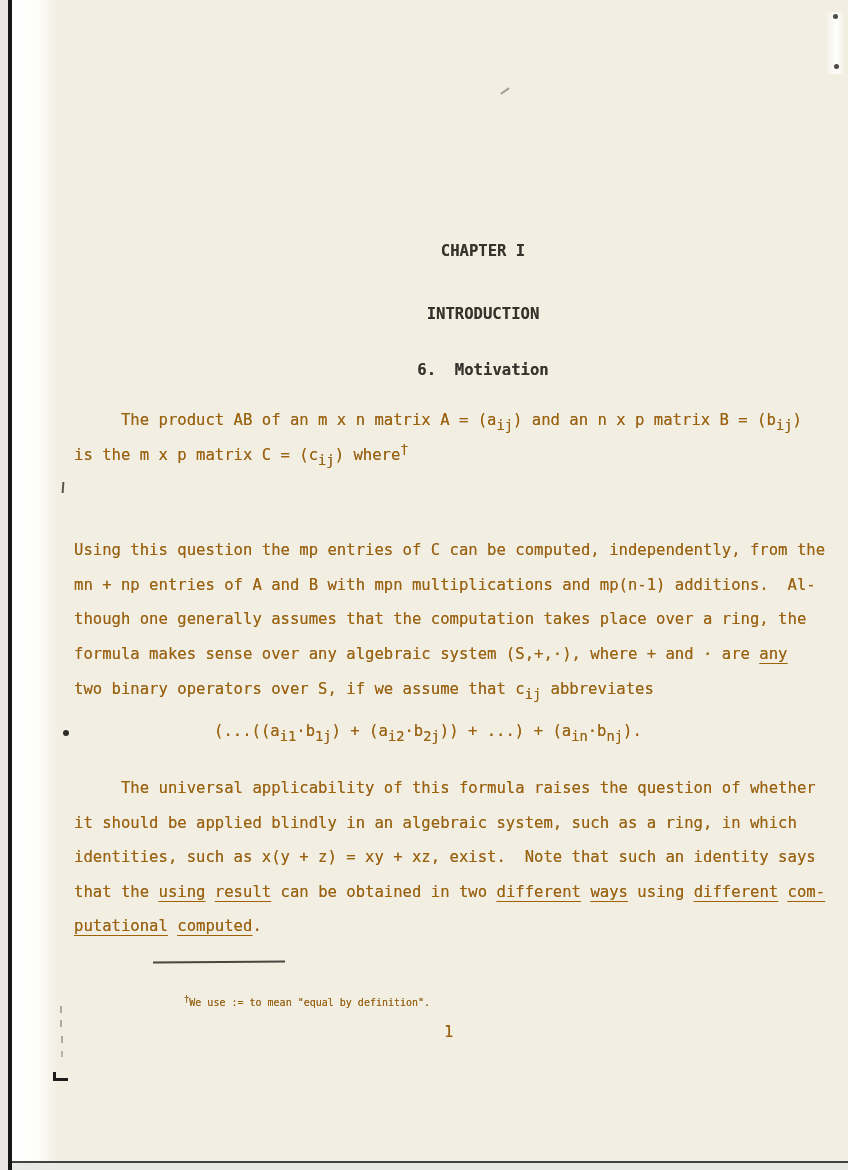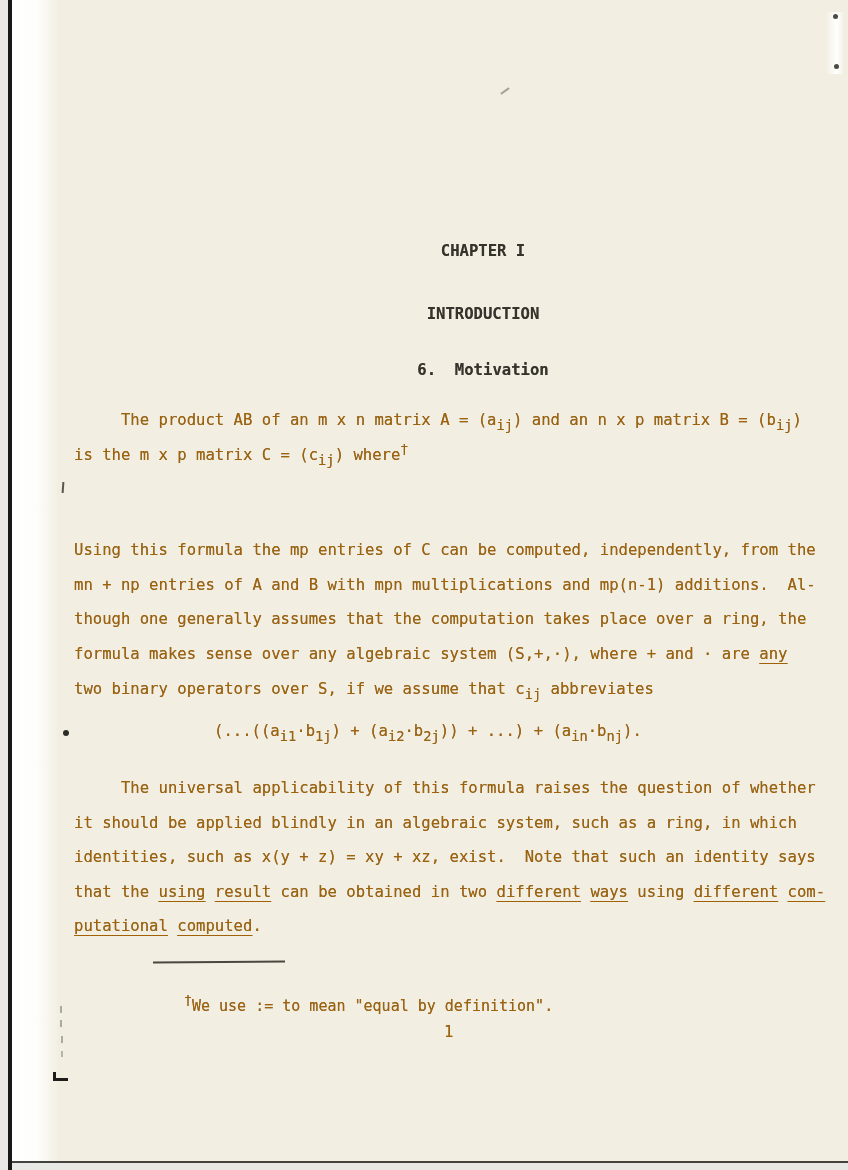--- a/index.html
+++ b/index.html
@@ -24,21 +24,21 @@
         text-shadow: 0 0 0.5px rgba(54,50,44,0.55); }
   .heading { position: absolute; left: 0; width: 848px; box-sizing: border-box; padding-left: 102px;
              text-align: center; font-weight: bold; white-space: pre; font-size: 15.6px; color: #36322c;
              text-shadow: 0 0 0.5px rgba(54,50,44,0.55); }
   sub { font-size: .88em; vertical-align: -0.34em; line-height: 0; }
   sup { font-size: .88em; vertical-align:  0.42em; line-height: 0; }
   u   { text-decoration: underline; text-underline-offset: 4px; text-decoration-thickness: 1.3px; }
 
   .fn-rule { position: absolute; left: 145px; top: 961px; width: 132px; height: 2px;
              background: #4a4640; transform: rotate(-0.4deg); }
-  .footnote { font-size: 15px; }
+  .footnote { font-size: 10px; }
   .pgnum { position: absolute; left: 436px; top: 1023px; }
 
   
   .art { position: absolute; }
   .art-tick   { left: 54px;  top: 482px;  width: 2px;  height: 11px; background: #5a564f; transform: rotate(4deg); }
   .art-dot    { left: 55px;  top: 730px;  width: 6px;  height: 6px;  background: #2e2c28; border-radius: 50%; }
   .art-slash  { left: 492px; top: 90px;   width: 10px; height: 2px;  background: #8d8a7b; transform: rotate(-35deg); opacity: .75; }
   .art-streak { left: 818px; top: 12px;   width: 18px; height: 62px;
                 background: linear-gradient(90deg, rgba(255,255,255,0), #ffffff 60%, rgba(255,255,255,0)); }
   .art-hole1  { left: 825px; top: 14px;   width: 5px;  height: 5px;  background: #4c4a44; border-radius: 50%; }
@@ -61,21 +61,21 @@
   <div class="below-edge"></div>
 
   <div class="heading" style="top:242px">CHAPTER I</div>
   <div class="heading" style="top:305px">INTRODUCTION</div>
   <div class="heading" style="top:361px">6.  Motivation</div>
 
   <div class="ln" style="left:66px; top:411px">     The product AB of an m x n matrix A = (a<sub>ij</sub>) and an n x p matrix B = (b<sub>ij</sub>)</div>
   <div class="ln" style="left:66px; top:446px">is the m x p matrix C = (c<sub>ij</sub>) where<sup>†</sup></div>
 
 
-  <div class="ln" style="left:66px; top:541px">Using this formula the mp entries of C can be computed, independently, from the</div>
+  <div class="ln" style="left:66px; top:541px">Using this question the mp entries of C can be computed, independently, from the</div>
   <div class="ln" style="left:66px; top:576px">mn + np entries of A and B with mpn multiplications and mp(n-1) additions.  Al-</div>
   <div class="ln" style="left:66px; top:610px">though one generally assumes that the computation takes place over a ring, the</div>
   <div class="ln" style="left:66px; top:645px">formula makes sense over any algebraic system (S,+,·), where + and · are <u>any</u></div>
   <div class="ln" style="left:66px; top:680px">two binary operators over S, if we assume that c<sub>ij</sub> abbreviates</div>
 
   <div class="ln" style="left:206px; top:722px">(...((a<sub>i1</sub>·b<sub>1j</sub>) + (a<sub>i2</sub>·b<sub>2j</sub>)) + ...) + (a<sub>in</sub>·b<sub>nj</sub>).</div>
 
   <div class="ln" style="left:66px; top:779px">     The universal applicability of this formula raises the question of whether</div>
   <div class="ln" style="left:66px; top:848px">identities, such as x(y + z) = xy + xz, exist.  Note that such an identity says</div>
   <div class="ln" style="left:66px; top:814px">it should be applied blindly in an algebraic system, such as a ring, in which</div>

